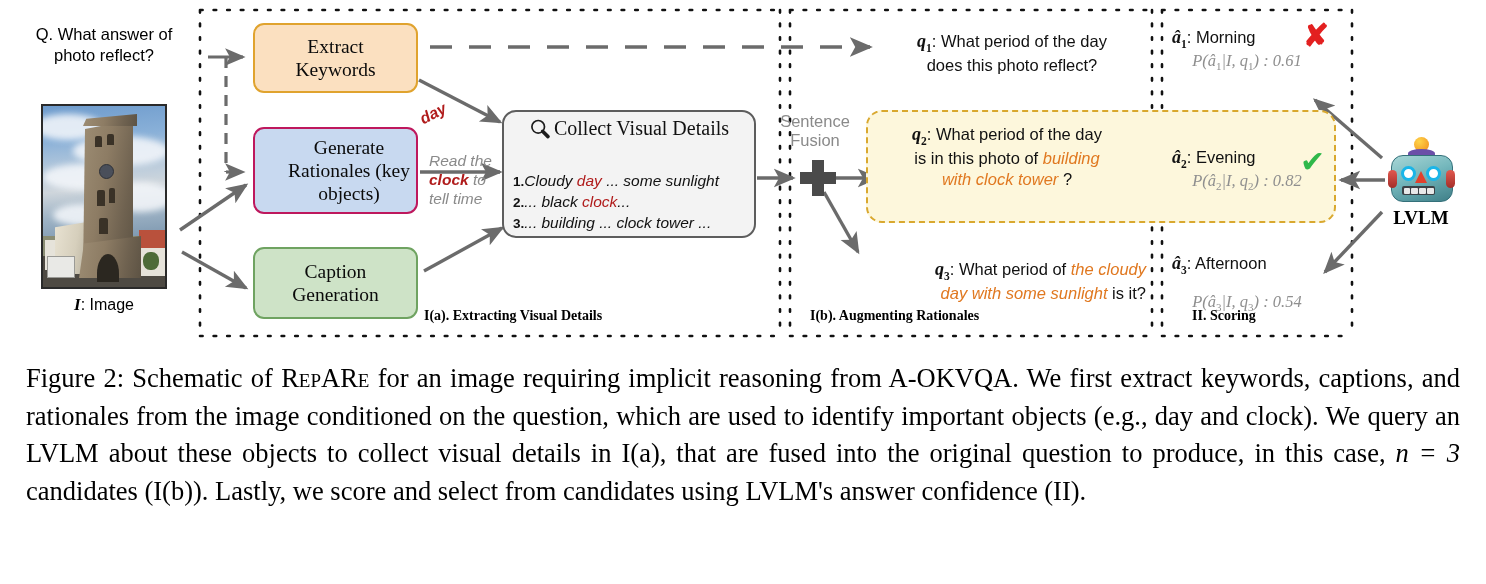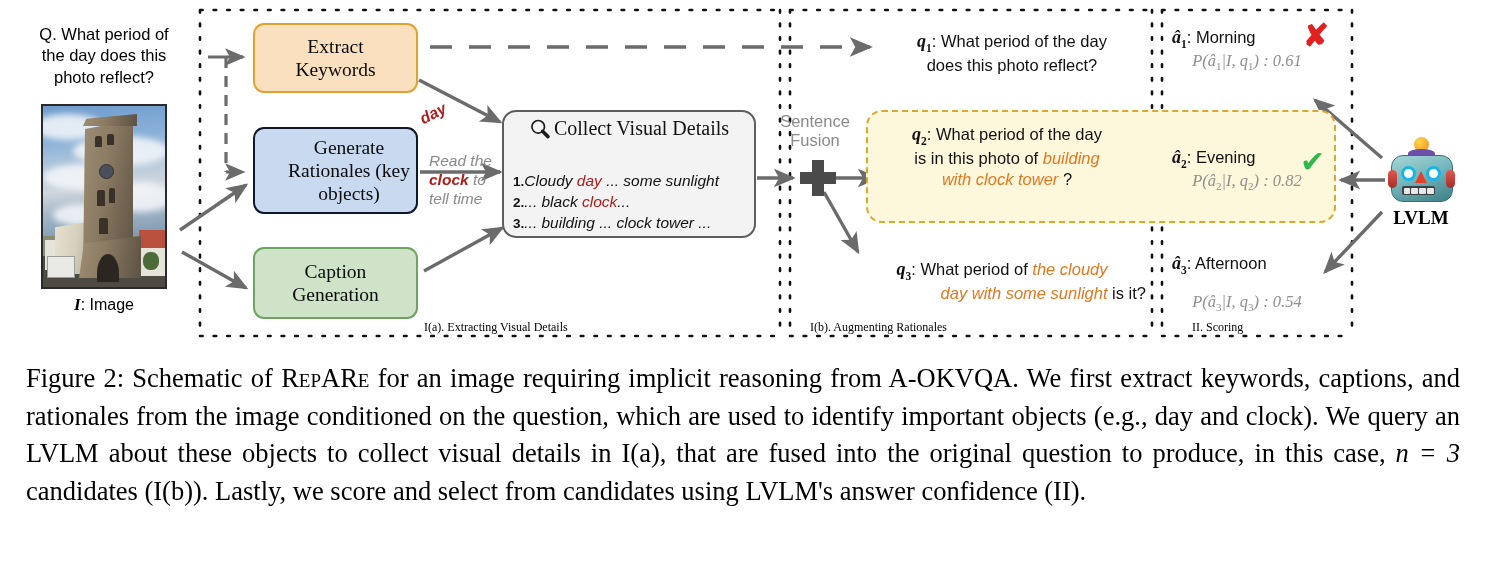--- a/index.html
+++ b/index.html
@@ -110,21 +110,21 @@
     align-items: center;
     justify-content: center;
     text-align: center;
     font-family: "Liberation Serif", serif;
     font-size: 19.5px;
     line-height: 1.18;
     color: #0a0a0a;
     padding: 2px 6px;
   }
   .modbox.orange { background:#fbe0c0; border:2px solid #e0a32e; }
-  .modbox.blue   { background:#c8d9f0; border:2px solid #0f172a;padding-left:33px; }
+  .modbox.blue   { background:#c8d9f0; border:2px solid #be185d;padding-left:33px; }
   .modbox.green  { background:#cee3c7; border:2px solid #6fa361; }
 
   
   .cvd {
     box-sizing: border-box;
     background:#f3f3f3;
     border:2px solid #5d5d5d;
     border-radius: 14px;
   }
   .cvd-title {
@@ -267,25 +267,24 @@
     font-family:"Liberation Serif", serif;
     font-weight:700;
     font-size:19px;
     color:#000;
     text-align:center;
   }
 
   
   .sec-label {
     font-family:"Liberation Serif", serif;
-    font-weight:400;
-    font-size:12px;
+    font-weight:700;
+    font-size:14px;
     color:#000;
     white-space:nowrap;
-    margin-top:12px;
   }
 
   
   #caption {
     position:absolute;
     left:26px;
     top:360px;
     width:1434px;
     font-family:"Liberation Serif", serif;
     font-size:26.5px;
@@ -361,22 +360,21 @@
     </g>
 
     <g stroke="#6b6b6b" fill="none" stroke-width="3.4">
       <path d="M1382,158 L1315,100" marker-end="url(#ah)"></path>
       <path d="M1385,180 L1341,180" marker-end="url(#ah)"></path>
       <path d="M1382,212 L1325,272" marker-end="url(#ah)"></path>
     </g>
   </svg>
 
   <div class="abs question-text" style="left:14px; top:24px; width:180px;">
-    <div>Q. What period of</div>
-    <div>the day does this</div>
+    <div>Q. What answer of</div>
     <div>photo reflect?</div>
   </div>
 
   <div class="abs photo" style="left:41px; top:104px; width:126px; height:185px;">
     <div class="sky"></div>
     <div class="cloud" style="left:-10px; top:8px; width:70px; height:26px;"></div>
     <div class="cloud" style="left:30px; top:30px; width:96px; height:30px;"></div>
     <div class="cloud" style="left:0px; top:58px; width:80px; height:26px;"></div>
     <div class="cloud" style="left:62px; top:76px; width:70px; height:30px;"></div>
     <div class="cloud" style="left:10px; top:98px; width:60px; height:22px;"></div>
@@ -476,21 +474,21 @@
     <div>does this photo reflect?</div>
   </div>
 
   <div class="abs qtext" style="left:878px; top:123px; width:258px; text-align:center;">
     <div style="text-align:center;"><span class="qlab">q<sub>2</sub></span><span>: What period of the day</span></div>
     <div style="text-align:center;"><span>is in this photo of </span><span class="hl">building</span></div>
     <div><span class="hl">with clock tower</span><span> ?</span></div>
   </div>
 
   <div class="abs qtext" style="left:858px; top:258px; width:288px;">
-    <div style="text-align:center;"><span class="qlab">q<sub>3</sub></span><span>: What period of </span><span class="hl">the cloudy</span></div>
+    <div style="text-align:right;"><span class="qlab">q<sub>3</sub></span><span>: What period of </span><span class="hl">the cloudy</span></div>
     <div style="text-align:right;"><span class="hl">day with some sunlight</span><span> is it?</span></div>
   </div>
 
   <div class="abs" style="left:1172px; top:27px; width:150px;">
     <div class="atext"><span class="alab">â<sub>1</sub></span><span>: Morning</span></div>
     <div class="ptext" style="margin-top:1px;"><span>P(â</span><sub>1</sub><span>|I, q</span><sub>1</sub><span>) : 0.61</span></div>
   </div>
   <div class="abs mark-x" style="left:1303px; top:20px;">✘</div>
 
   <div class="abs" style="left:1172px; top:147px; width:150px;">

